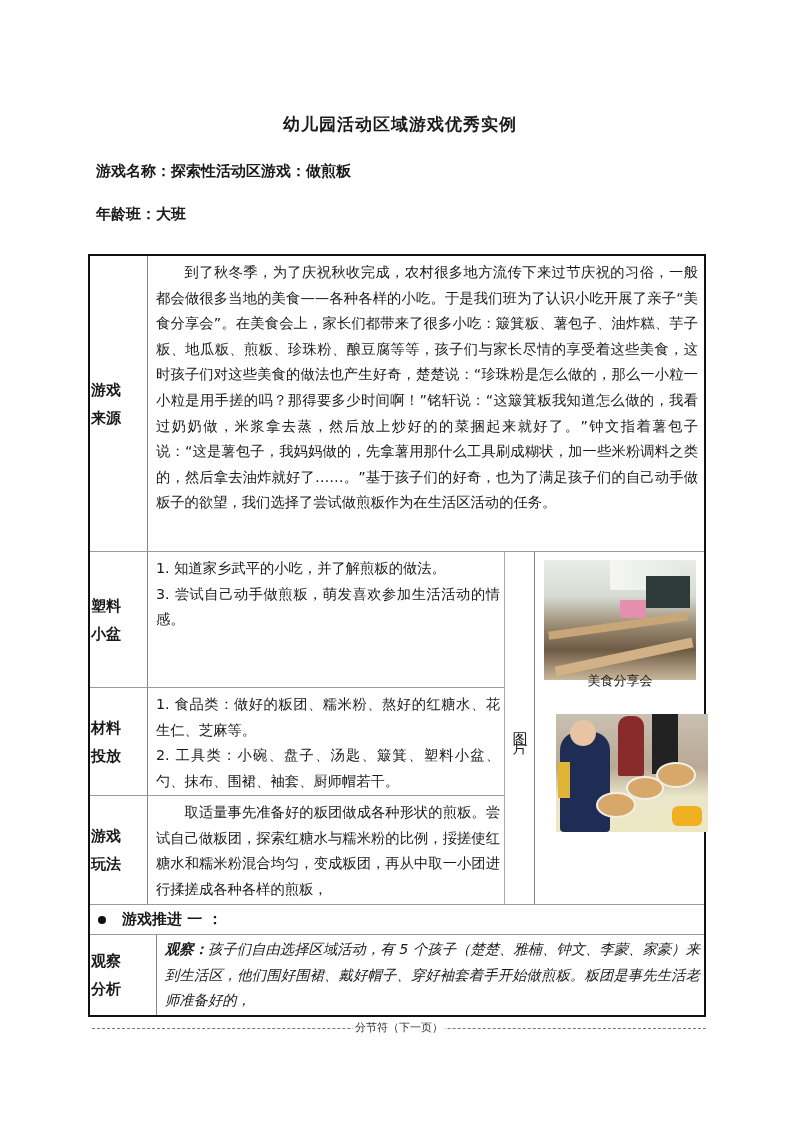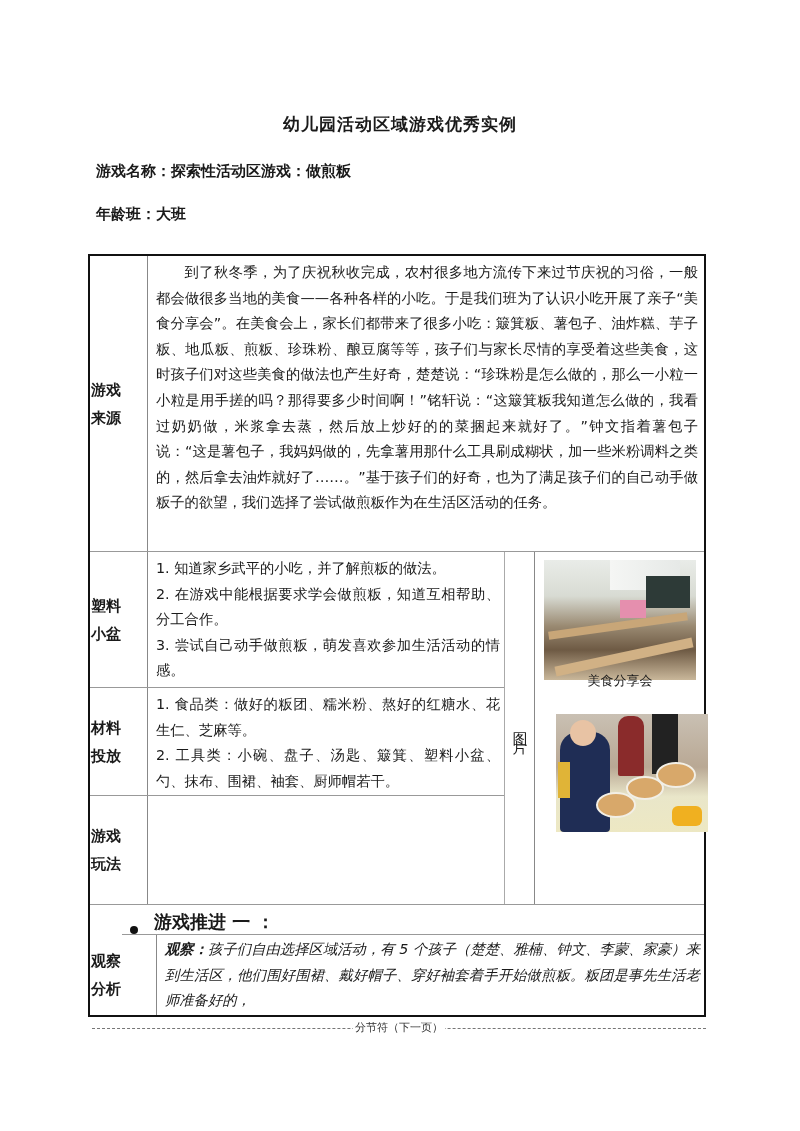--- a/index.html
+++ b/index.html
@@ -38,21 +38,21 @@
   .caption1 { position:absolute; left:10px; width:152px; top:120px; text-align:center; font-size:13px; }
   .photo2 { position:absolute; left:22px; top:162px; width:152px; height:118px; background:linear-gradient(180deg,#c9c0b3 0%,#b9a894 45%,#e9e6c9 70%,#ede8c3 100%); overflow:hidden; }
   .photo2 .kid { position:absolute; left:4px; top:18px; width:50px; height:100px; background:#1f2d55; border-radius:18px 18px 4px 4px; }
   .photo2 .kidhead { position:absolute; left:14px; top:6px; width:26px; height:26px; background:#e8c3a4; border-radius:50%; }
   .photo2 .sleeve { position:absolute; left:2px; top:48px; width:12px; height:36px; background:#e0b437; }
   .photo2 .kid2 { position:absolute; left:62px; top:2px; width:26px; height:60px; background:#8a2b2b; border-radius:10px 10px 2px 2px; }
   .photo2 .legs { position:absolute; left:96px; top:0; width:26px; height:60px; background:#222; }
   .photo2 .plate { position:absolute; border-radius:50%; background:#d8a86a; border:2px solid #f2efe6; }
   .photo2 .orange { position:absolute; right:6px; bottom:6px; width:30px; height:20px; background:#f0b020; border-radius:6px; }
 
-  .r-advance { height:30px; font-weight:bold; font-size:18px; display:flex; align-items:flex-end; padding-left:8px;margin-left:32px; }
+  .r-advance { height:30px; font-weight:bold; font-size:15px; display:flex; align-items:center; padding-left:8px; }
   .r-advance .dot { display:inline-block; width:8px; height:8px; background:#111; border-radius:50%; margin-right:16px; }
   .r-obs { height:80px; }
   .r-obs .lbl { width:66px; }
   .r-obs .cell { position:absolute; left:75px; right:4px; top:2px;font-style:italic; }
   .bold { font-weight:bold; }
 
   .sep { position:absolute; top:1021px; left:92px; width:614px; height:14px;text-decoration:underline; }
   .sep .line { position:absolute; top:7px; left:0; right:0; border-top:1px dashed #777; }
   .sep .txt { position:absolute; left:50%; transform:translateX(-50%); top:-1px; background:#fff; padding:0 2px; font-size:11px; color:#333; }
 </style>
@@ -71,37 +71,37 @@
     <div class="cell indent">到了秋冬季，为了庆祝秋收完成，农村很多地方流传下来过节庆祝的习俗，一般都会做很多当地的美食——各种各样的小吃。于是我们班为了认识小吃开展了亲子“美食分享会”。在美食会上，家长们都带来了很多小吃：簸箕粄、薯包子、油炸糕、芋子粄、地瓜粄、煎粄、珍珠粉、酿豆腐等等，孩子们与家长尽情的享受着这些美食，这时孩子们对这些美食的做法也产生好奇，楚楚说：“珍珠粉是怎么做的，那么一小粒一小粒是用手搓的吗？那得要多少时间啊！”铭轩说：“这簸箕粄我知道怎么做的，我看过奶奶做，米浆拿去蒸，然后放上炒好的的菜捆起来就好了。”钟文指着薯包子说：“这是薯包子，我妈妈做的，先拿薯用那什么工具刷成糊状，加一些米粉调料之类的，然后拿去油炸就好了……。”基于孩子们的好奇，也为了满足孩子们的自己动手做粄子的欲望，我们选择了尝试做煎粄作为在生活区活动的任务。</div>
   </div>
 
   <div class="mid">
     <div class="sub s1">
       <div class="lbl">
           <span style="display:block;width:32px;">塑料小盆</span>
         </div>
       <div class="cell">
         <div>1. 知道家乡武平的小吃，并了解煎粄的做法。</div>
-        <div>2. 在游戏中能根据要求学会做煎粄，知道互相帮助、分工合作。</div>
         <div>3. 尝试自己动手做煎粄，萌发喜欢参加生活活动的情感。</div>
       </div>
     </div>
     <div class="sub s2">
       <div class="lbl">
           <span style="display:block;width:32px;">材料投放</span>
         </div>
       <div class="cell">
         <div>1. 食品类：做好的粄团、糯米粉、熬好的红糖水、花生仁、芝麻等。</div>
         <div>2. 工具类：小碗、盘子、汤匙、簸箕、塑料小盆、勺、抹布、围裙、袖套、厨师帽若干。</div>
       </div>
     </div>
     <div class="sub s3">
       <div class="lbl">
           <span style="display:block;width:32px;">游戏玩法</span>
         </div>
+      <div class="cell indent">取适量事先准备好的粄团做成各种形状的煎粄。尝试自己做粄团，探索红糖水与糯米粉的比例，挼搓使红糖水和糯米粉混合均匀，变成粄团，再从中取一小团进行揉搓成各种各样的煎粄，</div>
     </div>
 
     <div class="vcol">
         <span>图片</span>
       </div>
 
     <div class="imgcol">
       <div class="photo1">
         <div class="window"></div>
         <div class="board"></div>

